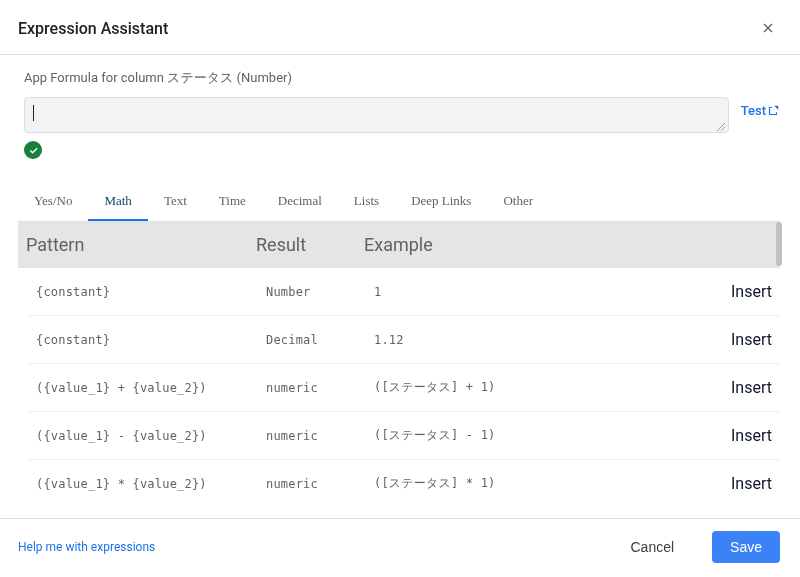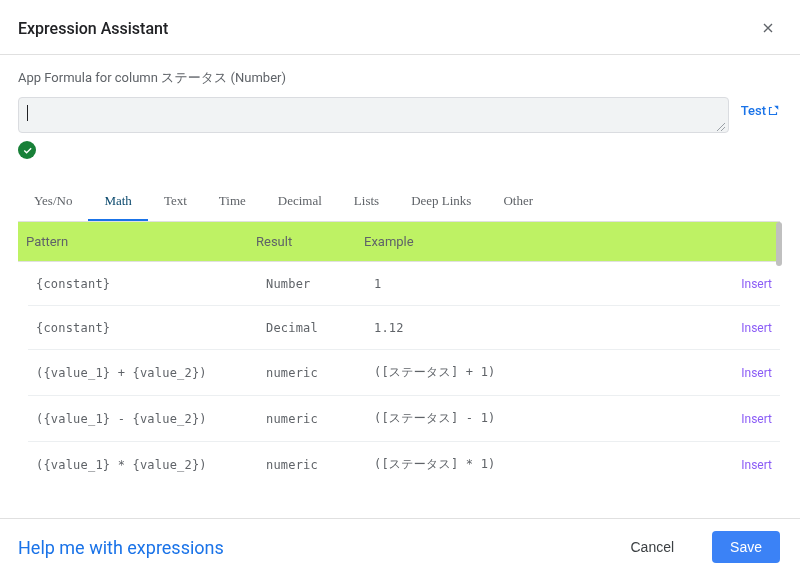--- a/index.html
+++ b/index.html
@@ -3,48 +3,48 @@
 <meta charset="utf-8">
 <style>
   * { box-sizing: border-box; margin: 0; padding: 0; }
   html, body { width: 800px; height: 577px; font-family: -apple-system, BlinkMacSystemFont, "Segoe UI", Roboto, Arial, sans-serif; background: #fff; color: #202124; }
   .dialog { display: flex; flex-direction: column; height: 100%; }
   .header { display: flex; align-items: center; justify-content: space-between; padding: 16px 20px 14px 18px; }
   .header h2 { font-size: 16px; font-weight: 500; color: #202124; }
   .close-btn { width: 24px; height: 24px; display:flex; align-items:center; justify-content:center; cursor:pointer; color:#5f6368; }
   .close-btn svg { width: 16px; height: 16px; }
   .divider { border: none; border-top: 1px solid #e0e0e0; }
-  .content { padding: 14px 20px 0 18px; }
+  .content { padding: 14px 20px 0 24px; }
   .subtitle { font-size: 13px; color: #5f6368; margin-bottom: 10px; }
   .formula-row { display: flex; align-items: flex-start; gap: 12px; }
   .formula-box { flex: 1; min-height: 36px; border: 1px solid #dadce0; border-radius: 4px; background: #f1f3f4; padding: 6px 8px; font-family: "Consolas", monospace; font-size: 13px; color: #3c4043; resize: vertical; position: relative; }
   .formula-box .cursor { display:inline-block; width:1px; height:16px; background:#202124; vertical-align:middle; }
   .formula-box .resize { position:absolute; right:2px; bottom:2px; width:10px; height:10px; }
   .formula-box .resize svg { width:10px; height:10px; color:#9aa0a6; }
   .test-link { display:flex; align-items:center; color:#1a73e8; font-size:13px; font-weight:500; cursor:pointer; padding-top:6px; }
   .test-link svg { width:14px; height:14px; }
   .status-row { padding: 8px 0 6px 0; }
   .check { width:18px; height:18px; border-radius:50%; background:#188038; display:flex; align-items:center; justify-content:center; }
   .check svg { width:11px; height:11px; color:#fff; }
   .tabs { display:flex; gap: 0; border-bottom:1px solid #e0e0e0; margin: 18px 20px 0 18px; font-family: Liberation Serif, serif; }
   .tab { padding: 10px 16px 10px 16px; font-size:13px; color:#5f6368; cursor:pointer; border-bottom:2px solid transparent; }
   .tab.active { color:#0c4a6e; border-bottom-color:#1a73e8; font-weight:500;text-align:center; }
   .table-wrap { position:relative; margin: 0 20px 0 18px; }
-  .thead { display:flex; padding: 12px 8px; font-size:13px; color:#5f6368; border-bottom:1px solid #e0e0e0; background:#bef264; }
+  .thead { display:flex; padding: 12px 8px; font-size:18px; color:#5f6368; border-bottom:1px solid #e0e0e0; background:#e5e5e5; }
   .col-pat { width: 230px; }
   .col-res { width: 108px; }
   .col-ex  { flex:1; }
   .col-act { width: 60px; text-align:right; }
   .tbody { height: 224px; overflow-y:auto; }
   .trow { display:flex; align-items:center; padding: 14px 8px; border-bottom:1px solid #eceff1; font-size:13px;margin-left:10px; }
   .trow .col-pat, .trow .col-res, .trow .col-ex { font-family: "Consolas","Menlo",monospace; font-size:12px; color:#5f6368; letter-spacing: .2px; }
-  .insert-link { color:#8b5cf6; font-size:12px; cursor:pointer; }
+  .insert-link { color:#0f172a; font-size:16px; cursor:pointer; }
   .scroll-ind { position:absolute; right:-2px; top:0; width:6px; height:44px; background:#c0c0c0; border-radius:3px; }
   .footer { margin-top:auto; border-top:1px solid #e0e0e0; padding: 12px 20px 14px 18px; display:flex; align-items:center; justify-content:space-between; }
-  .help-link { color:#1a73e8; font-size:18px; cursor:pointer; }
+  .help-link { color:#1a73e8; font-size:12px; cursor:pointer; }
   .footer-actions { display:flex; align-items:center; gap: 24px; }
   .btn-cancel { background:none; border:none; padding:8px 14px; font-size:14px; color:#3c4043; cursor:pointer; border-radius:4px; }
   .btn-save { background:#3b82f6; border:none; color:#fff; padding:8px 18px; font-size:14px; border-radius:4px; cursor:pointer; font-weight:500; }
   
   .tbody::-webkit-scrollbar { width:6px; }
   .tbody::-webkit-scrollbar-thumb { background:#c0c0c0; border-radius:3px; }
 </style>
 </head>
 <body>
 

